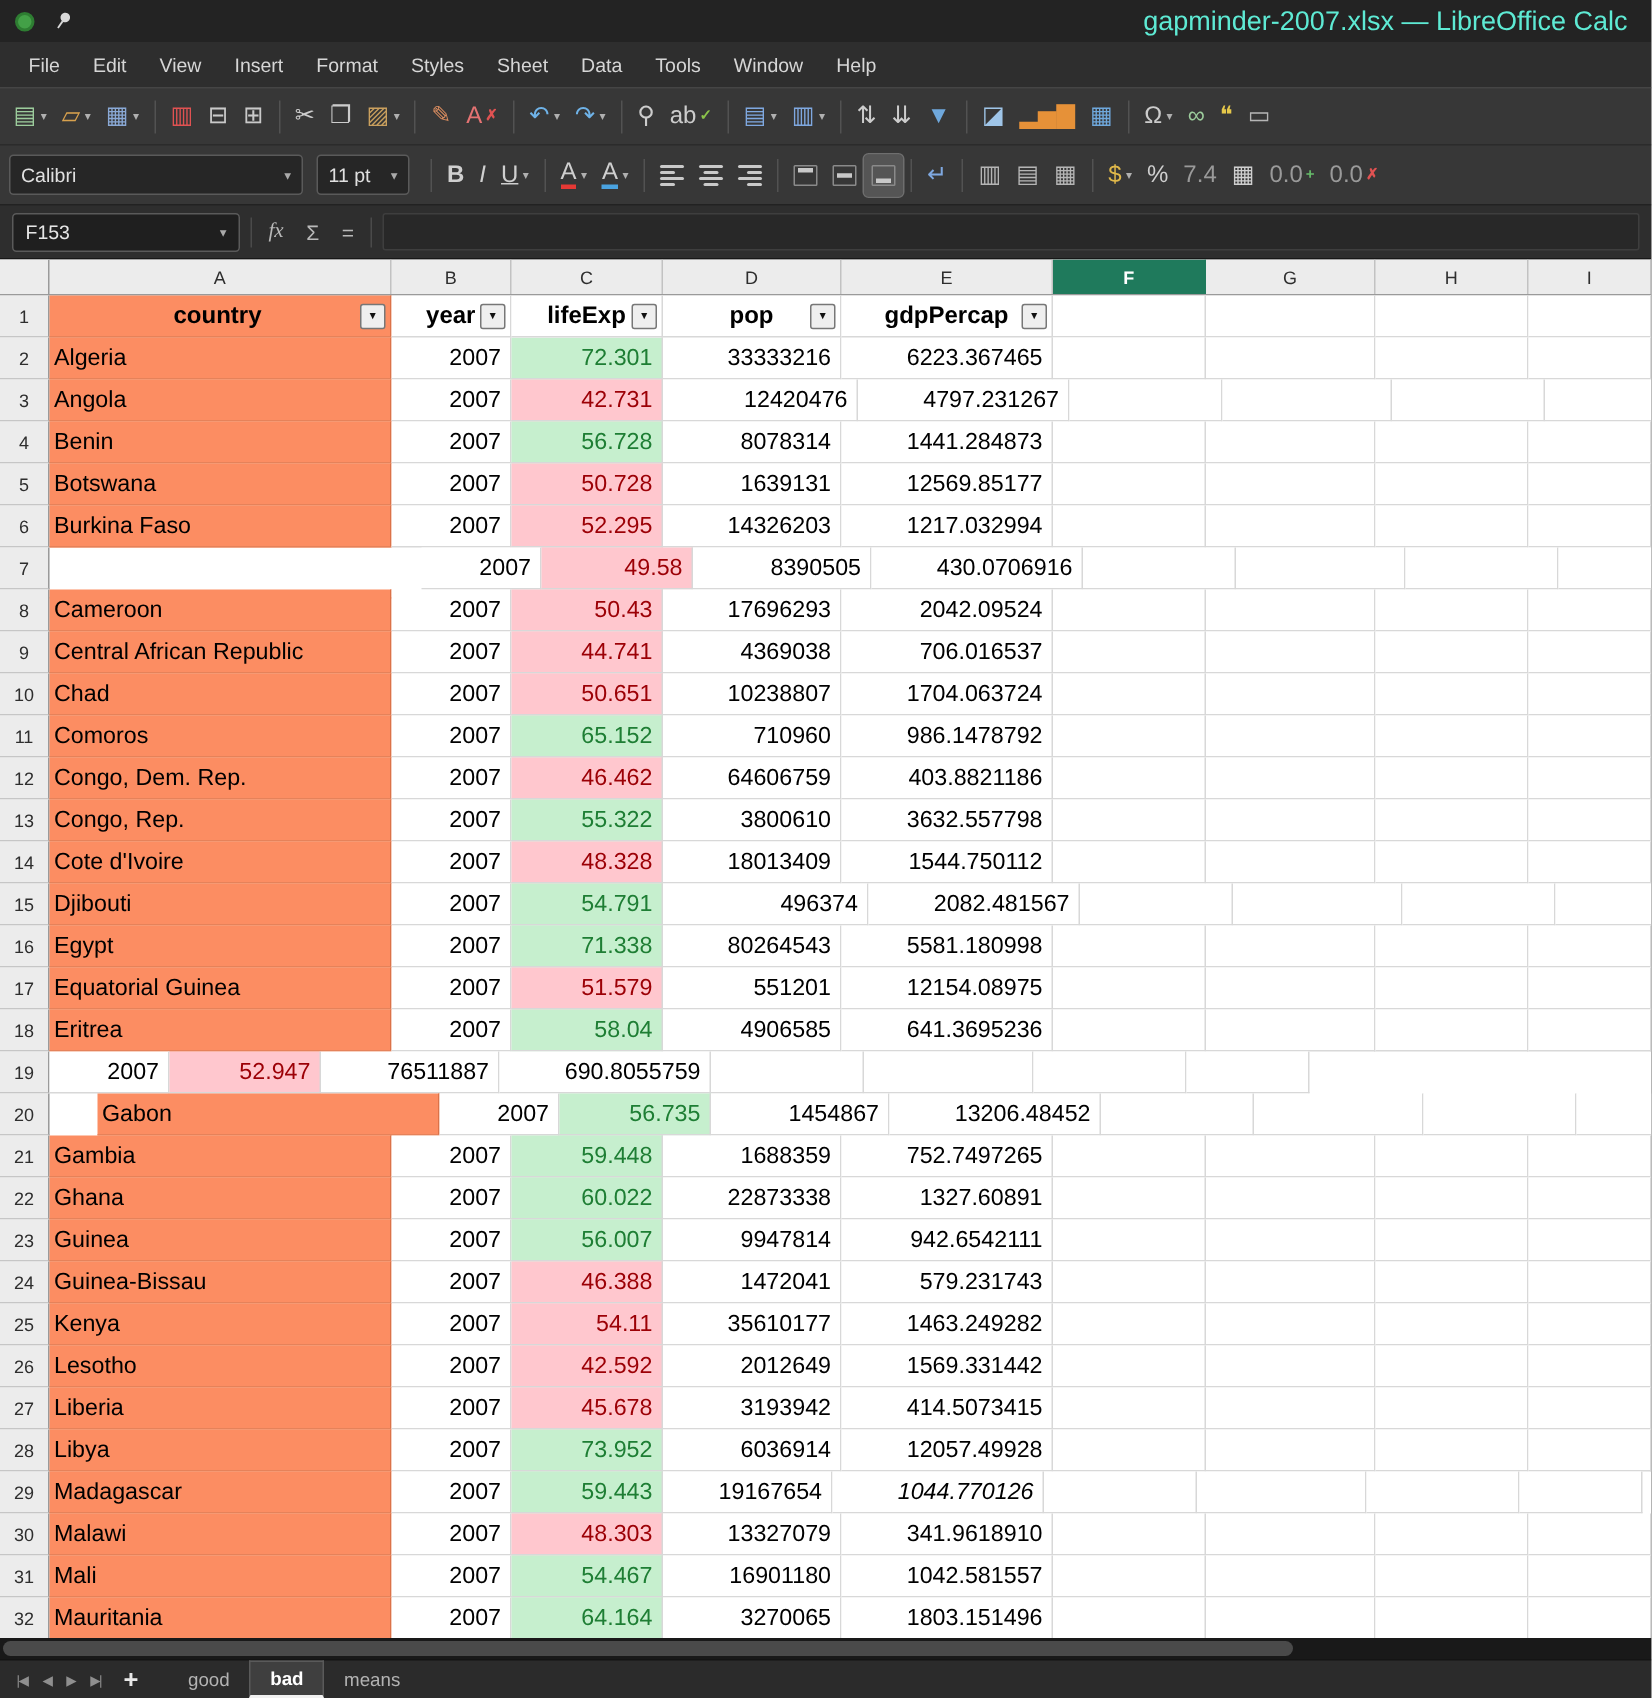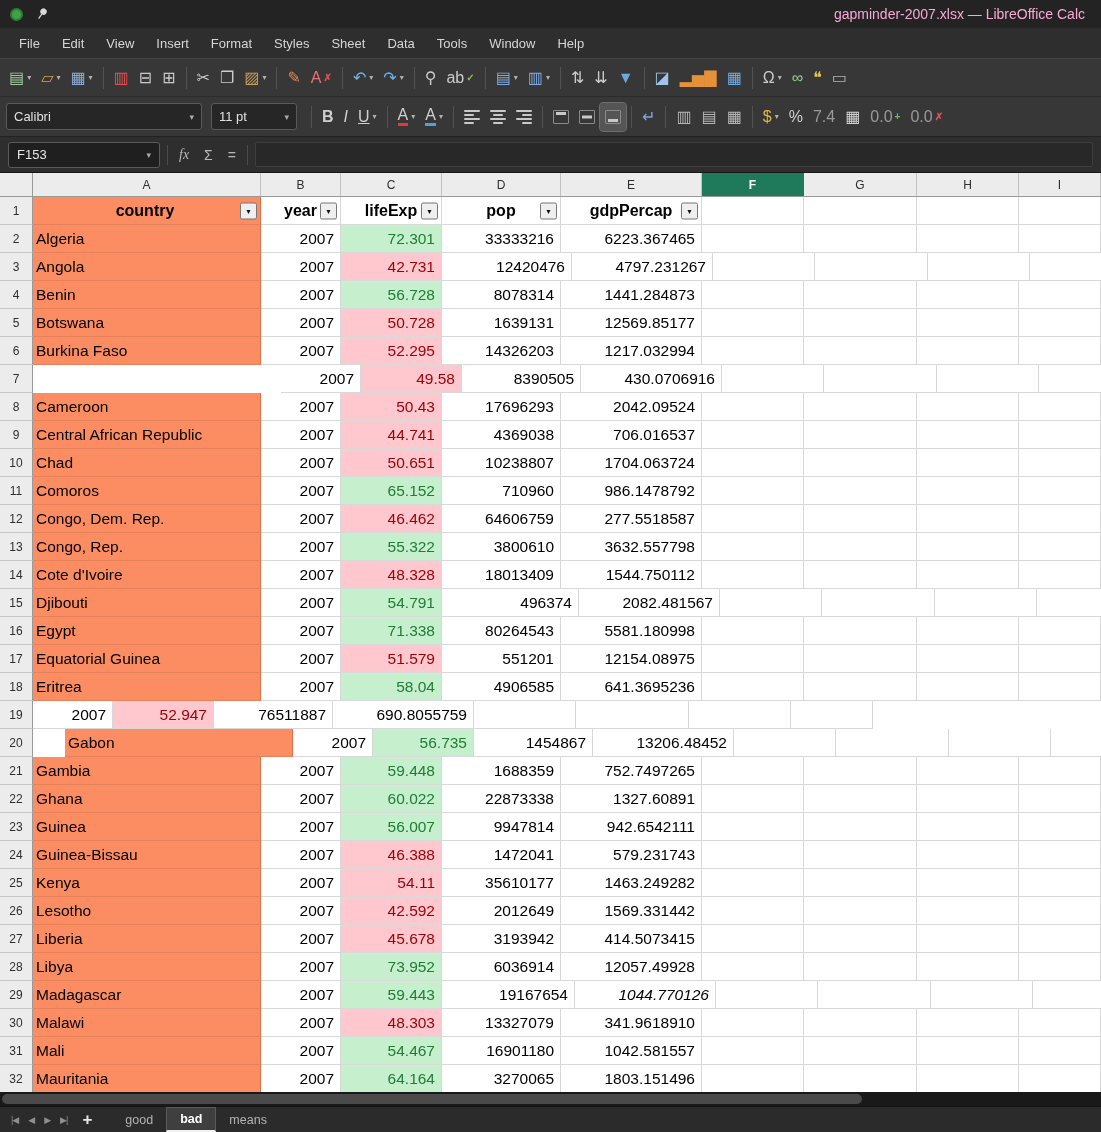--- a/index.html
+++ b/index.html
@@ -3,21 +3,21 @@
 <meta charset="utf-8">
 <style>
   *{box-sizing:border-box;margin:0;padding:0}
   body{background:#1f1f1f;font-family:"Liberation Sans",sans-serif}
   .app{width:1101px;height:1132px;display:flex;flex-direction:column;overflow:hidden;background:#fff}
 
   
   .titlebar{flex:0 0 28px;background:#232323;display:flex;align-items:center;padding:0 10px;gap:12px}
   .app-dot{width:13px;height:13px;border-radius:50%;background:#43a047;border:2px solid #2e7d32}
   .pin{color:#d6d6d6;font-size:13px;transform:rotate(35deg);line-height:1}
-  .title{margin-left:auto;color:#f9a8d4;font-size:14px;padding-right:6px;white-space:nowrap}
+  .title{margin-left:auto;color:#5eead4;font-size:18px;padding-right:6px;white-space:nowrap}
 
   .menubar{flex:0 0 30px;background:#2e2e2e;display:flex;align-items:center;padding:0 8px;color:#d6d6d6;font-size:13px}
   .menu-item{padding:5px 11px;border-radius:3px;cursor:default;white-space:nowrap}
 
   .toolbar{flex:0 0 38px;background:#373737;border-top:1px solid #454545;display:flex;align-items:center;padding:0 4px;overflow:hidden}
   .fmtbar{flex:0 0 40px;background:#373737;border-top:1px solid #2b2b2b;display:flex;align-items:center;padding:0 6px;overflow:hidden}
   .tb-btn{display:inline-flex;align-items:center;gap:2px;padding:3px 5px;border-radius:3px;height:28px;cursor:default;flex:0 0 auto}
   .tb-btn .glyph{font-size:16px;line-height:1;color:#ccc;white-space:nowrap}
   .tb-btn .accent{font-size:10px;line-height:1;font-weight:bold}
   .tb-btn.active{background:#555;outline:1px solid #6e6e6e}
@@ -199,21 +199,21 @@
       <div class="tb-btn">
         <span class="glyph" style="color: rgb(181, 181, 181);">▭</span>
       </div>
     </div>
 
   <div class="fmtbar" id="fmtbar">
       <div class="combo" style="width: 196px;">
         <span class="combo-val">Calibri</span>
         <span class="combo-arrow">▾</span>
       </div>
-      <div class="combo" style="width: 86px;">
+      <div class="combo" style="width: 62px;">
         <span class="combo-val">11 pt</span>
         <span class="combo-arrow">▾</span>
       </div>
       <span class="tb-sep"></span>
       <div class="tb-btn">
         <span class="glyph" style="color: rgb(207, 207, 207); font-weight: bold;">B</span>
       </div>
       <div class="tb-btn">
         <span class="glyph" style="color: rgb(207, 207, 207); font-style: italic;">I</span>
       </div>
@@ -482,21 +482,21 @@
           <div class="cell" style="width: 113px;"></div>
           <div class="cell" style="width: 102px;"></div>
           <div class="cell" style="width: 82px;"></div>
         </div>
         <div class="gridrow">
           <div class="rowheader">12</div>
           <div class="cell country" style="width: 228px;">Congo, Dem. Rep.</div>
           <div class="cell num" style="width: 80px;">2007</div>
           <div class="cell num bad" style="width: 101px;">46.462</div>
           <div class="cell num" style="width: 119px;">64606759</div>
-          <div class="cell num" style="width: 141px;">277.5518587</div>
+          <div class="cell num" style="width: 141px;">403.8821186</div>
           <div class="cell" style="width: 102px;"></div>
           <div class="cell" style="width: 113px;"></div>
           <div class="cell" style="width: 102px;"></div>
           <div class="cell" style="width: 82px;"></div>
         </div>
         <div class="gridrow">
           <div class="rowheader">13</div>
           <div class="cell country" style="width: 228px;">Congo, Rep.</div>
           <div class="cell num" style="width: 80px;">2007</div>
           <div class="cell num good" style="width: 101px;">55.322</div>
@@ -684,21 +684,21 @@
           <div class="cell" style="width: 102px;"></div>
           <div class="cell" style="width: 113px;"></div>
           <div class="cell" style="width: 102px;"></div>
           <div class="cell" style="width: 82px;"></div>
         </div>
         <div class="gridrow">
           <div class="rowheader">29</div>
           <div class="cell country" style="width: 228px;">Madagascar</div>
           <div class="cell num" style="width: 80px;">2007</div>
           <div class="cell num good" style="width: 101px;">59.443</div>
-          <div class="cell num" style="width: 133px;">19167654</div>
+          <div class="cell num" style="width: 113px;">19167654</div>
           <div class="cell num" style="width: 141px; font-style: italic;">1044.770126</div>
           <div class="cell" style="width: 102px;"></div>
           <div class="cell" style="width: 113px;"></div>
           <div class="cell" style="width: 102px;"></div>
           <div class="cell" style="width: 82px;"></div>
         </div>
         <div class="gridrow">
           <div class="rowheader">30</div>
           <div class="cell country" style="width: 228px;">Malawi</div>
           <div class="cell num" style="width: 80px;">2007</div>

